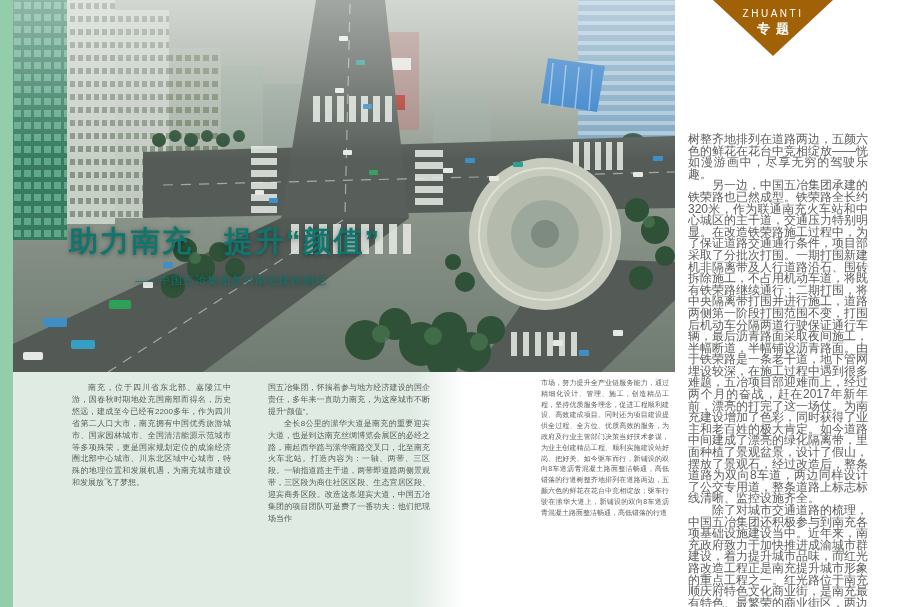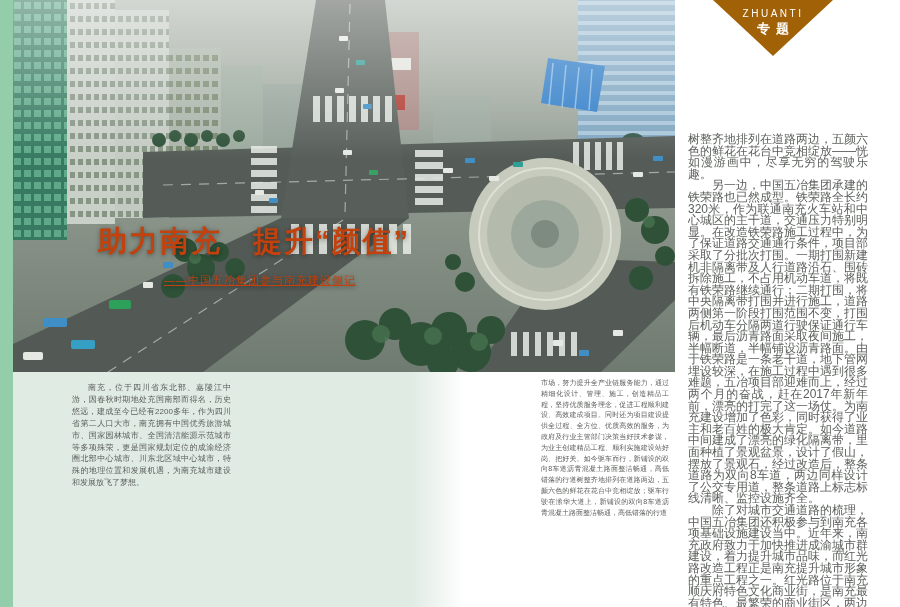--- a/index.html
+++ b/index.html
@@ -10,24 +10,24 @@
   
   .edge-strip { position:absolute; left:0; top:0; width:13px; height:607px; background:#93cdaa; }
   .green-bg   { position:absolute; left:13px; top:0; width:452px; height:607px;
                 background:linear-gradient(90deg,#e0ebe4 0%, #e0ebe4 88%, #ffffff 100%); }
 
   
   .photo { position:absolute; left:13px; top:0; width:662px; height:372px; overflow:hidden; }
   .photo svg { display:block; }
 
   
-  .title-block { position:absolute; left:85px; top:222px; color:#c2410c;
+  .title-block { position:absolute; left:56px; top:222px; color:#0f766e;
                  text-shadow:0 1px 5px rgba(0,0,0,.45); }
   .title { font-size:29px; font-weight:bold; letter-spacing:2px; white-space:nowrap; }
-  .subtitle { margin-top:11px; margin-left:66px; font-size:11px; letter-spacing:1px; white-space:nowrap;text-decoration:underline; }
+  .subtitle { margin-top:11px; margin-left:66px; font-size:11px; letter-spacing:1px; white-space:nowrap; }
 
   
   .tag { position:absolute; left:713px; top:0; width:120px; height:56px;
          background:#a16207; clip-path:polygon(0 0,100% 0,50% 100%);
          color:#ffffff; text-align:center; }
   .tag-en { padding-top:8px; font-size:10px; letter-spacing:2.5px; }
   .tag-zh { margin-top:1px; font-size:13px; font-weight:bold; letter-spacing:6px; padding-left:6px; }
 
   
   .col { position:absolute; color:#5a5e5a; text-align:justify; }
@@ -223,20 +223,24 @@
   </div>
 
   <div class="tag">
     <div class="tag-en">ZHUANTI</div>
     <div class="tag-zh">专题</div>
   </div>
 
   <div class="col col1">
     <p class="indent">南充，位于四川省东北部、嘉陵江中游，因春秋时期地处充国南部而得名，历史悠远，建成至今已经有2200多年，作为四川省第二人口大市，南充拥有中国优秀旅游城市、国家园林城市、全国清洁能源示范城市等多项殊荣，更是国家规划定位的成渝经济圈北部中心城市、川东北区域中心城市，特殊的地理位置和发展机遇，为南充城市建设和发展放飞了梦想。</p>
   </div>
+  <div class="col col2">
+    <p>国五冶集团，怀揣着参与地方经济建设的国企责任，多年来一直助力南充，为这座城市不断提升“颜值”。</p>
+    <p class="indent">全长8公里的潆华大道是南充的重要迎宾大道，也是到达南充丝绸博览会展区的必经之路，南起西华路与潆华南路交叉口，北至南充火车北站。打造内容为：一轴、两带、三区段。一轴指道路主干道，两带即道路两侧景观带，三区段为商住社区区段、生态宜居区段、迎宾商务区段。改造这条迎宾大道，中国五冶集团的项目团队可是费了一番功夫：他们把现场当作</p>
+  </div>
   <div class="col col3">
     <p>市场，努力提升全产业链服务能力，通过精细化设计、管理、施工，创造精品工程，坚持优质服务理念，促进工程顺利建设、高效建成项目。同时还为项目建设提供全过程、全方位、优质高效的服务，为政府及行业主管部门决策当好技术参谋，为业主创建精品工程、顺利实施建设站好岗、把好关。如今驱车而行，新铺设的双向8车道沥青混凝土路面整洁畅通，高低错落的行道树整齐地排列在道路两边，五颜六色的鲜花在花台中竞相绽放；驱车行驶在潆华大道上，新铺设的双向8车道沥青混凝土路面整洁畅通，高低错落的行道</p>
   </div>
   <div class="col rcol">
     <p>树整齐地排列在道路两边，五颜六色的鲜花在花台中竞相绽放——恍如漫游画中，尽享无穷的驾驶乐趣。</p>
     <p class="indent">另一边，中国五冶集团承建的铁荣路也已然成型。铁荣路全长约320米，作为联通南充火车站和中心城区的主干道，交通压力特别明显。在改造铁荣路施工过程中，为了保证道路交通通行条件，项目部采取了分批次打围。一期打围新建机非隔离带及人行道路沿石、围砖拆除施工，不占用机动车道，将既有铁荣路继续通行；二期打围，将中央隔离带打围并进行施工，道路两侧第一阶段打围范围不变，打围后机动车分隔两道行驶保证通行车辆，最后沥青路面采取夜间施工，半幅断道，半幅铺设沥青路面。由于铁荣路是一条老干道，地下管网埋设较深，在施工过程中遇到很多难题，五冶项目部迎难而上，经过两个月的奋战，赶在2017年新年前，漂亮的打完了这一场仗。为南充建设增加了色彩，同时获得了业主和老百姓的极大肯定。如今道路中间建成了漂亮的绿化隔离带，里面种植了景观盆景，设计了假山，摆放了景观石，经过改造后，整条道路为双向8车道，两边同样设计了公交专用道，整条道路上标志标线清晰、监控设施齐全。</p>
     <p class="indent">除了对城市交通道路的梳理，中国五冶集团还积极参与到南充各项基础设施建设当中。近年来，南充政府致力于加快推进成渝城市群建设，着力提升城市品味，而红光路改造工程正是南充提升城市形象的重点工程之一。红光路位于南充顺庆府特色文化商业街，是南充最有特色、最繁荣的商业街区，两边布满了各类琳琅美</p>
   </div>
 
   <div class="pagenum">31</div>

